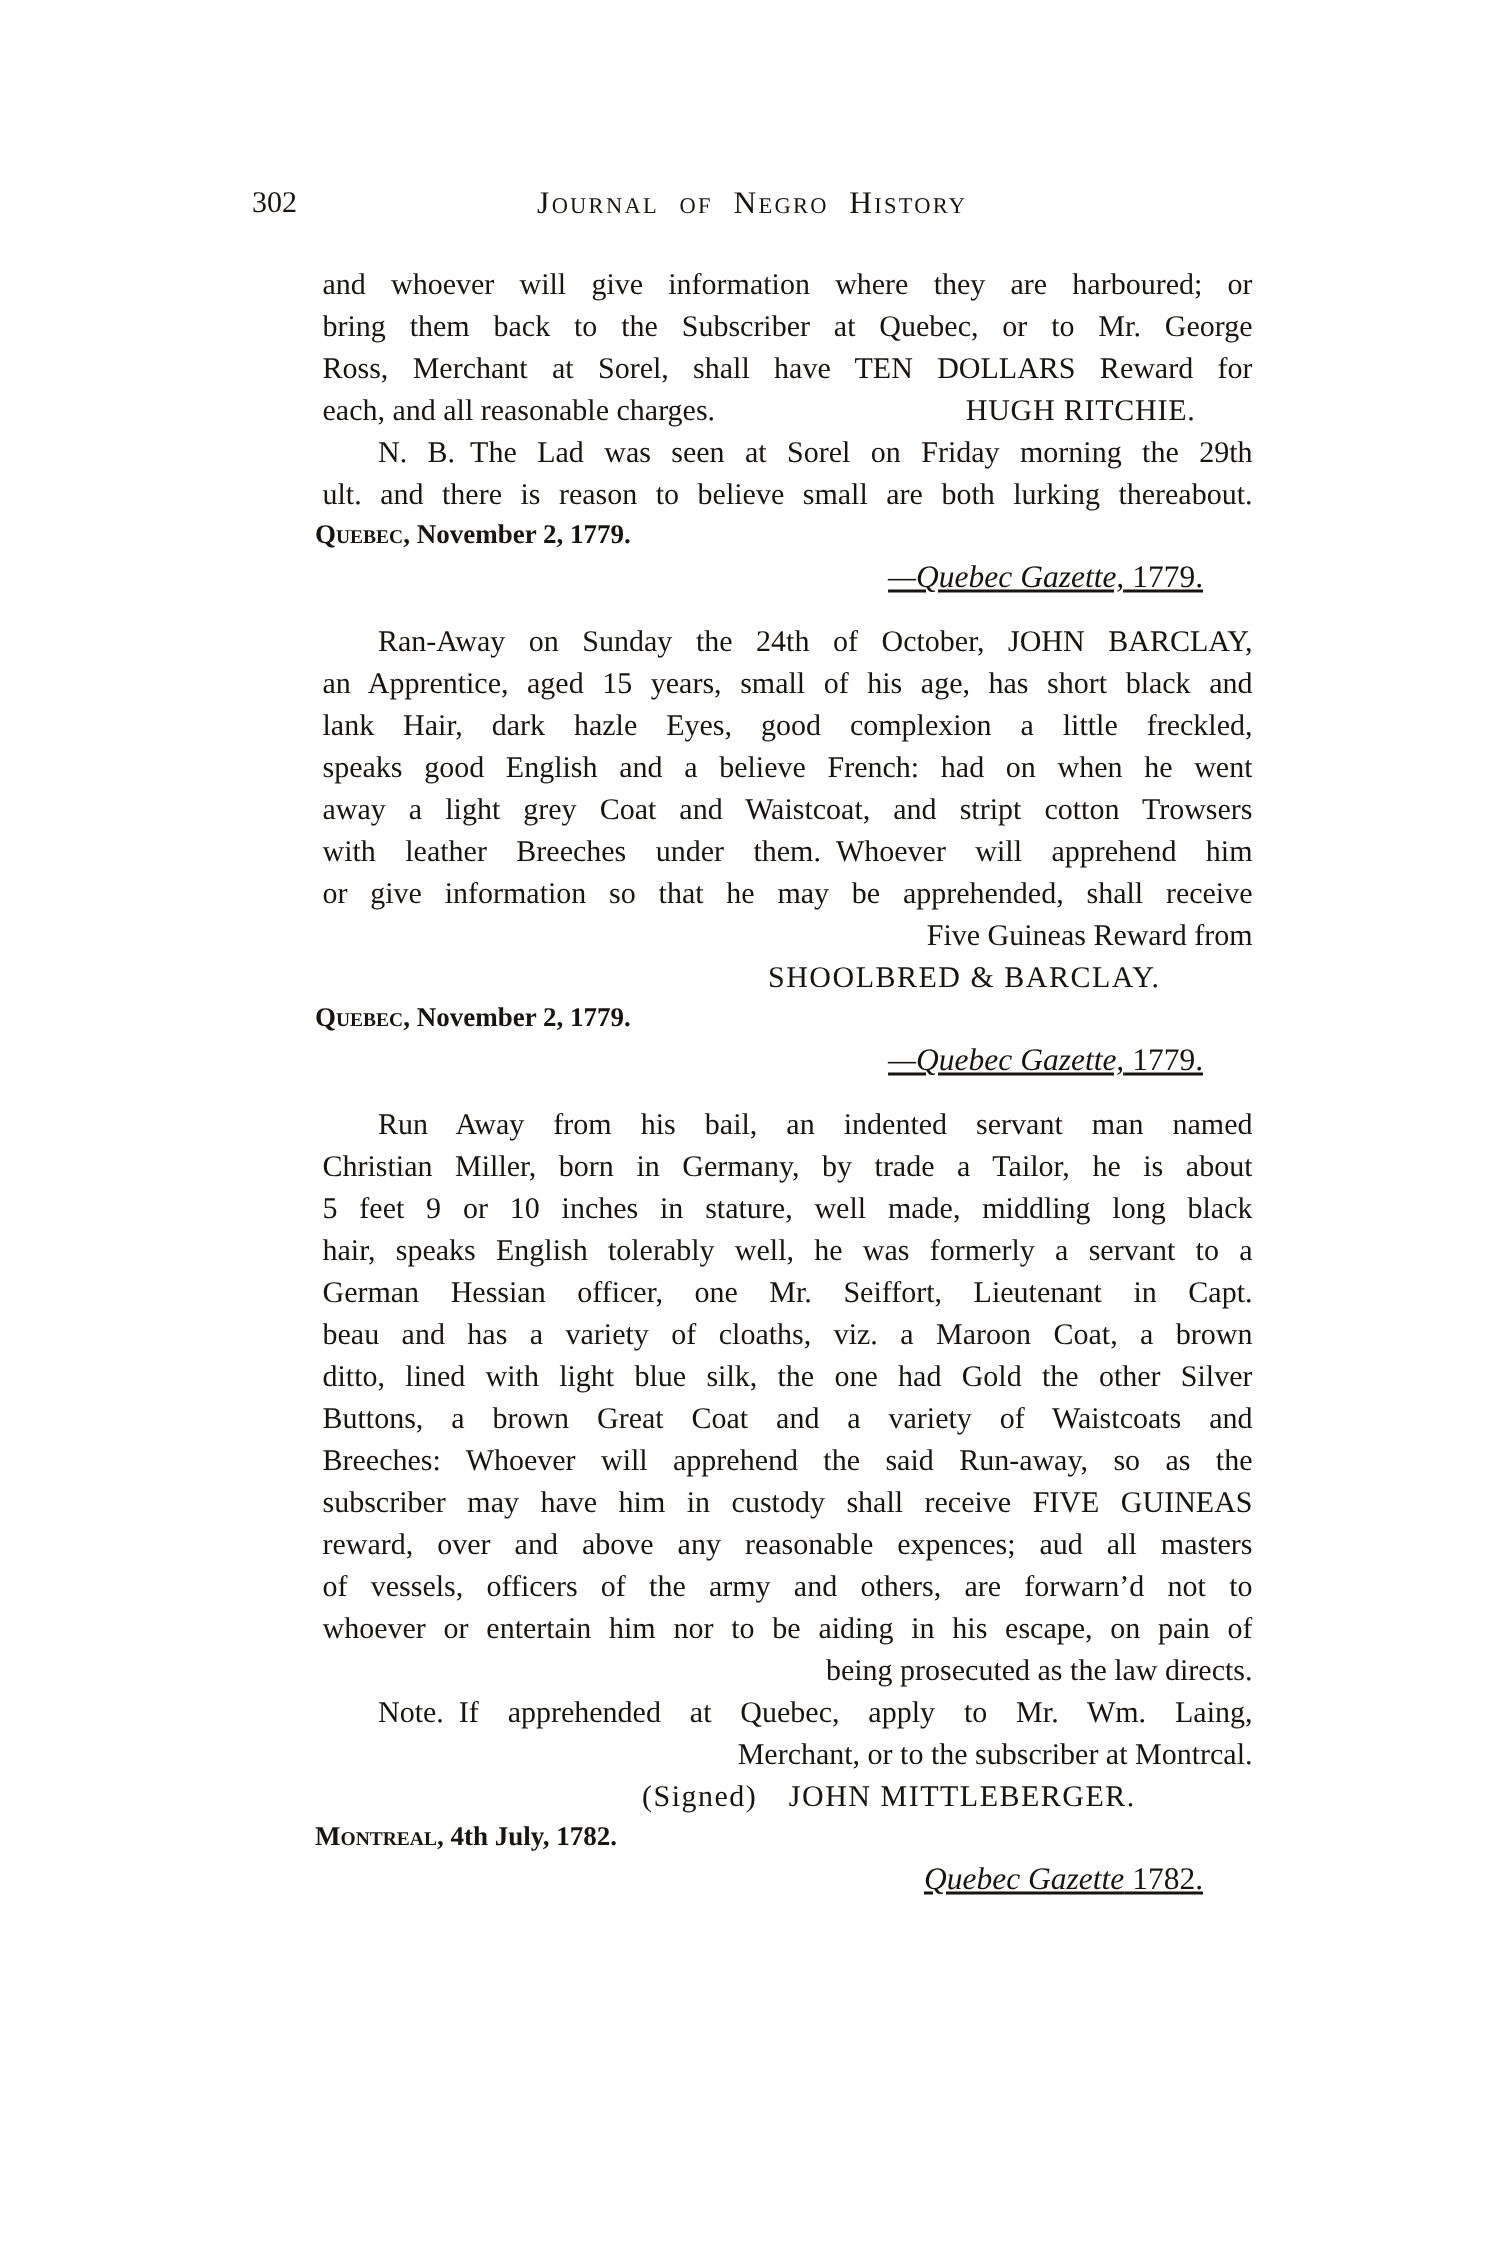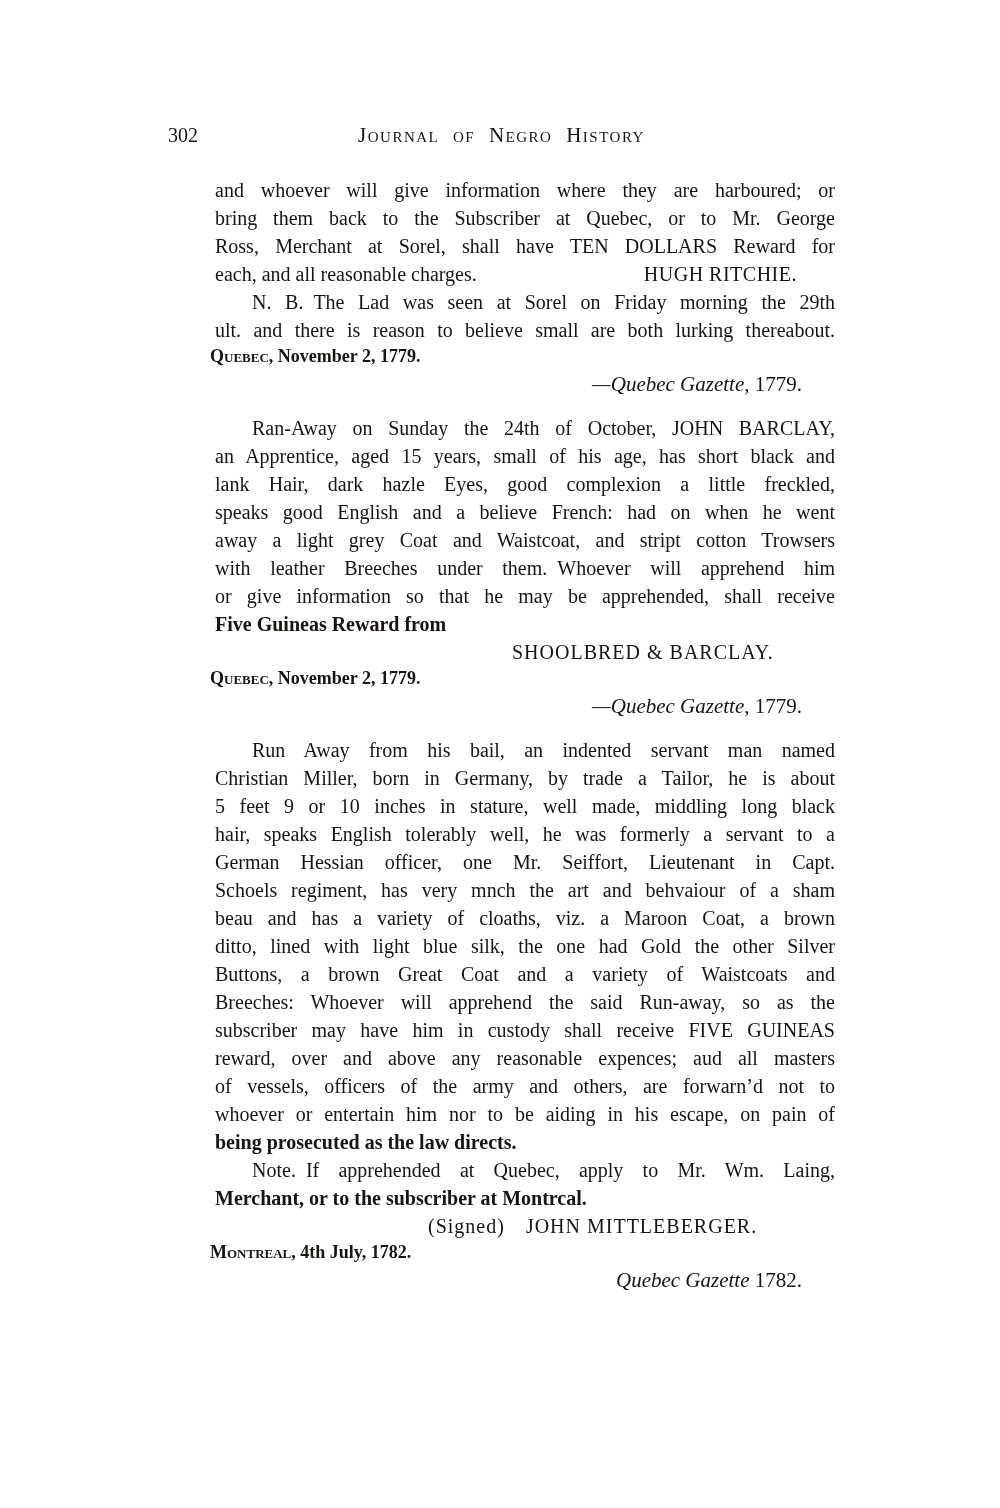--- a/index.html
+++ b/index.html
@@ -35,40 +35,41 @@
   .section{margin-top:16px;}
   .section:first-of-type{margin-top:28px;}
   .line{
     font-size:20px;
     line-height:28px;
     height:28px;
     overflow:hidden;
     margin-left:47px;
   }
   .j{text-align:justify;text-align-last:justify;}
-  .left{text-align:left;font-weight:bold;}
+  .left{text-align:right;}
   .indent{text-indent:37px;}
   .split{display:flex;text-align:left;}
   .split .sig-right{margin-left:auto;margin-right:38px;letter-spacing:0.5px;}
   .sig{letter-spacing:1px;}
   .sig1{padding-left:297px;}
   .sig2{padding-left:213px;}
   .dateline{
     font-size:18px;
     font-weight:bold;
     padding-left:42px;
     height:24px;line-height:24px;
   }
   .dateline .sc{font-variant:small-caps;}
   .attr{
     text-align:right;
     padding-right:33px;
     font-size:21px;
     height:28px;line-height:28px;
     margin-top:2px;
+    text-decoration:underline;
   }
   .attr .it{font-style:italic;}
 </style>
 </head>
 <body>
 
 <div class="page">
   <div class="header">
     <span class="pagenum">302</span>
     <div class="running-head">Journal of Negro History</div>
@@ -99,21 +100,20 @@
         <div class="line sig sig1">SHOOLBRED &amp; BARCLAY.</div>
         <div class="dateline"><span class="sc">Quebec</span><span>, November 2, 1779.</span></div>
         <div class="attr"><span class="it">—Quebec Gazette,</span><span> 1779.</span></div>
       </div>
       <div class="section">
         <div class="line j indent">Run Away from his bail, an indented servant man named</div>
         <div class="line j">Christian Miller, born in Germany, by trade a Tailor, he is about</div>
         <div class="line j">5 feet 9 or 10 inches in stature, well made, middling long black</div>
         <div class="line j">hair, speaks English tolerably well, he was formerly a servant to a</div>
         <div class="line j">German Hessian officer, one Mr. Seiffort, Lieutenant in Capt.</div>
-        <div class="line j">Schoels regiment, has very mnch the art and behvaiour of a sham</div>
         <div class="line j">beau and has a variety of cloaths, viz. a Maroon Coat, a brown</div>
         <div class="line j">ditto, lined with light blue silk, the one had Gold the other Silver</div>
         <div class="line j">Buttons, a brown Great Coat and a variety of Waistcoats and</div>
         <div class="line j">Breeches: Whoever will apprehend the said Run-away, so as the</div>
         <div class="line j">subscriber may have him in custody shall receive FIVE GUINEAS</div>
         <div class="line j">reward, over and above any reasonable expences; aud all masters</div>
         <div class="line j">of vessels, officers of the army and others, are forwarn’d not to</div>
         <div class="line j">whoever or entertain him nor to be aiding in his escape, on pain of</div>
         <div class="line left">being prosecuted as the law directs.</div>
         <div class="line j indent">Note. If apprehended at Quebec, apply to Mr. Wm. Laing,</div>

